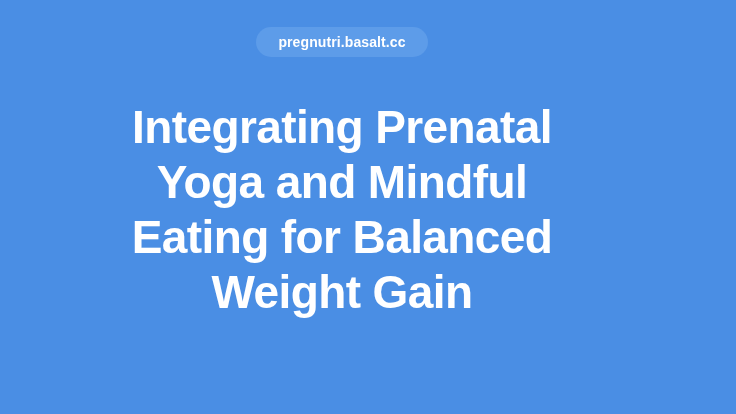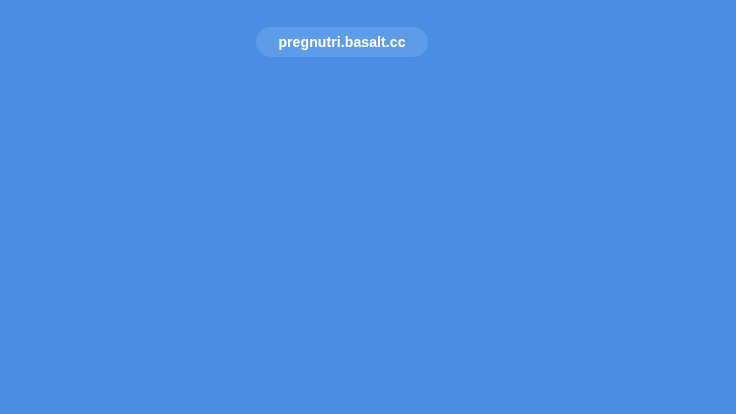--- a/index.html
+++ b/index.html
@@ -69,14 +69,20 @@
 </style>
 </head>
 <body>
 
 <div class="slide">
 
   <div class="domain-badge">
     <span class="domain-badge-label">pregnutri.basalt.cc</span>
   </div>
 
+  <h1 class="headline">
+    <span class="headline-line">Integrating Prenatal</span>
+    <span class="headline-line">Yoga and Mindful</span>
+    <span class="headline-line">Eating for Balanced</span>
+    <span class="headline-line">Weight Gain</span>
+  </h1>
 
 </div>
 
 </body></html>

